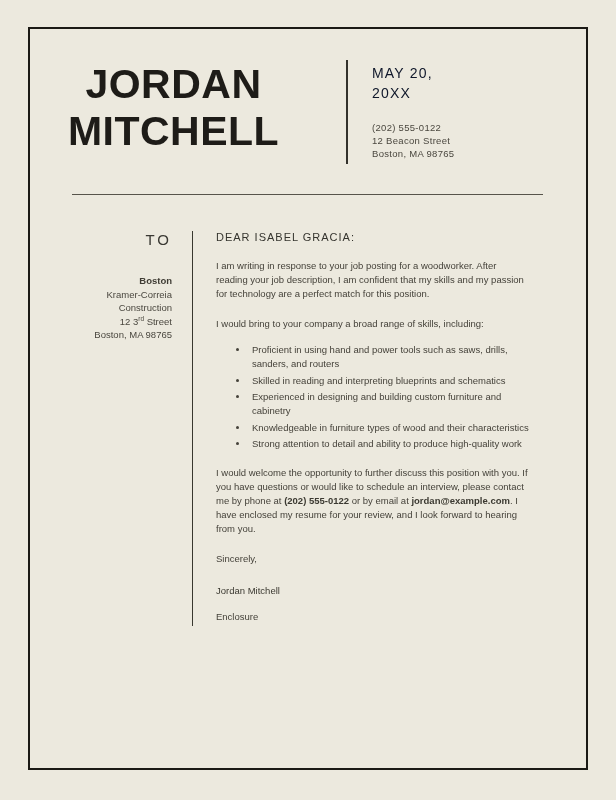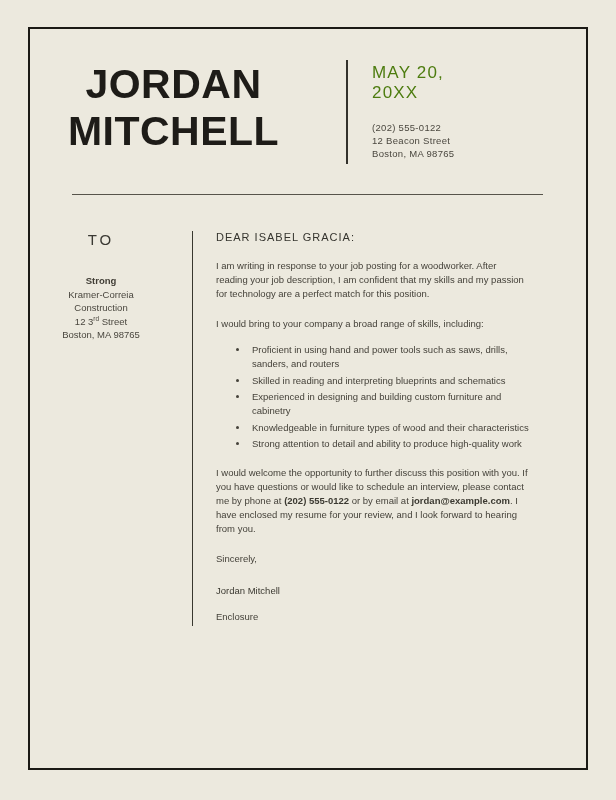--- a/index.html
+++ b/index.html
@@ -37,44 +37,44 @@
     color:#1e1c18;
     margin-top:1px;
   }
   .header-divider {
     flex:none; width:2px; height:104px;
     background:#33322c;
     margin-left:29px; margin-right:24px;
   }
   .date-block { padding-top:3px; }
   .date-lines {
-    font-size:17px; line-height:20px;
+    font-size:14px; line-height:20px;
     letter-spacing:1.2px;
-    color:#4d7c0f;
+    color:#0f172a;
   }
   .header-contact {
     margin-top:18px;
     font-size:9.5px; line-height:13px;
     letter-spacing:0.3px;
     color:#4a473f;
   }
 
   .rule {
     height:0; border-top:1px solid #57544b;
     margin:30px 43px 0 42px;
   }
 
   
   .main {
     display:flex; align-items:stretch;
     margin-top:36px;
   }
   .left-col {
     width:142px; flex:none;
-    text-align:center;
+    text-align:right;
     margin-right:20px;
   }
   .to-label {
     font-size:15px; letter-spacing:3px;
     color:#3a3933;
   }
   .recipient {
     margin-top:26px;
     font-size:9.5px; line-height:13.5px;
     color:#4a473f;
@@ -133,21 +133,21 @@
       </div>
     </div>
 
     <div class="rule"></div>
 
     <div class="main">
 
       <div class="left-col">
         <div class="to-label">TO</div>
         <div class="recipient">
-          <div class="bold">Strong</div>
+          <div class="bold">Boston</div>
           <div>Kramer-Correia</div>
           <div>Construction</div>
           <div><span>12 3</span><sup>rd</sup><span> Street</span></div>
           <div>Boston, MA 98765</div>
         </div>
       </div>
 
       <div class="right-col">
         <div class="salutation">DEAR ISABEL GRACIA:</div>
 

